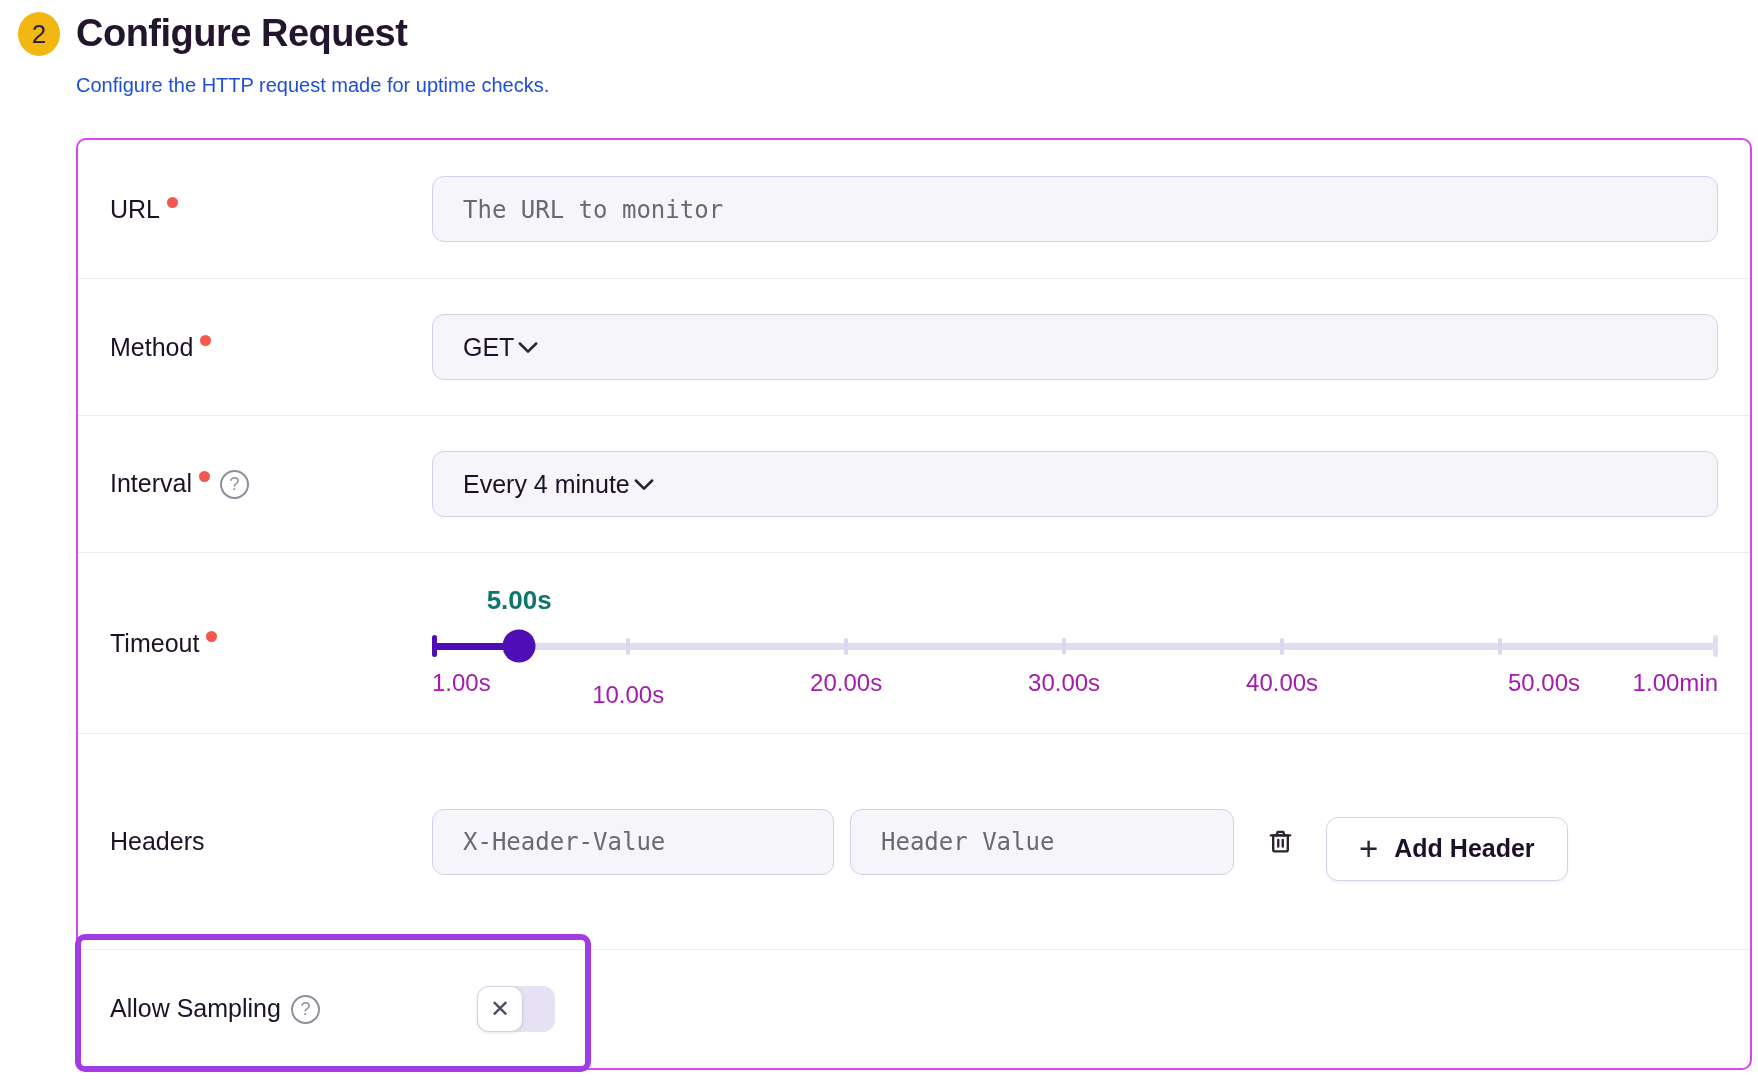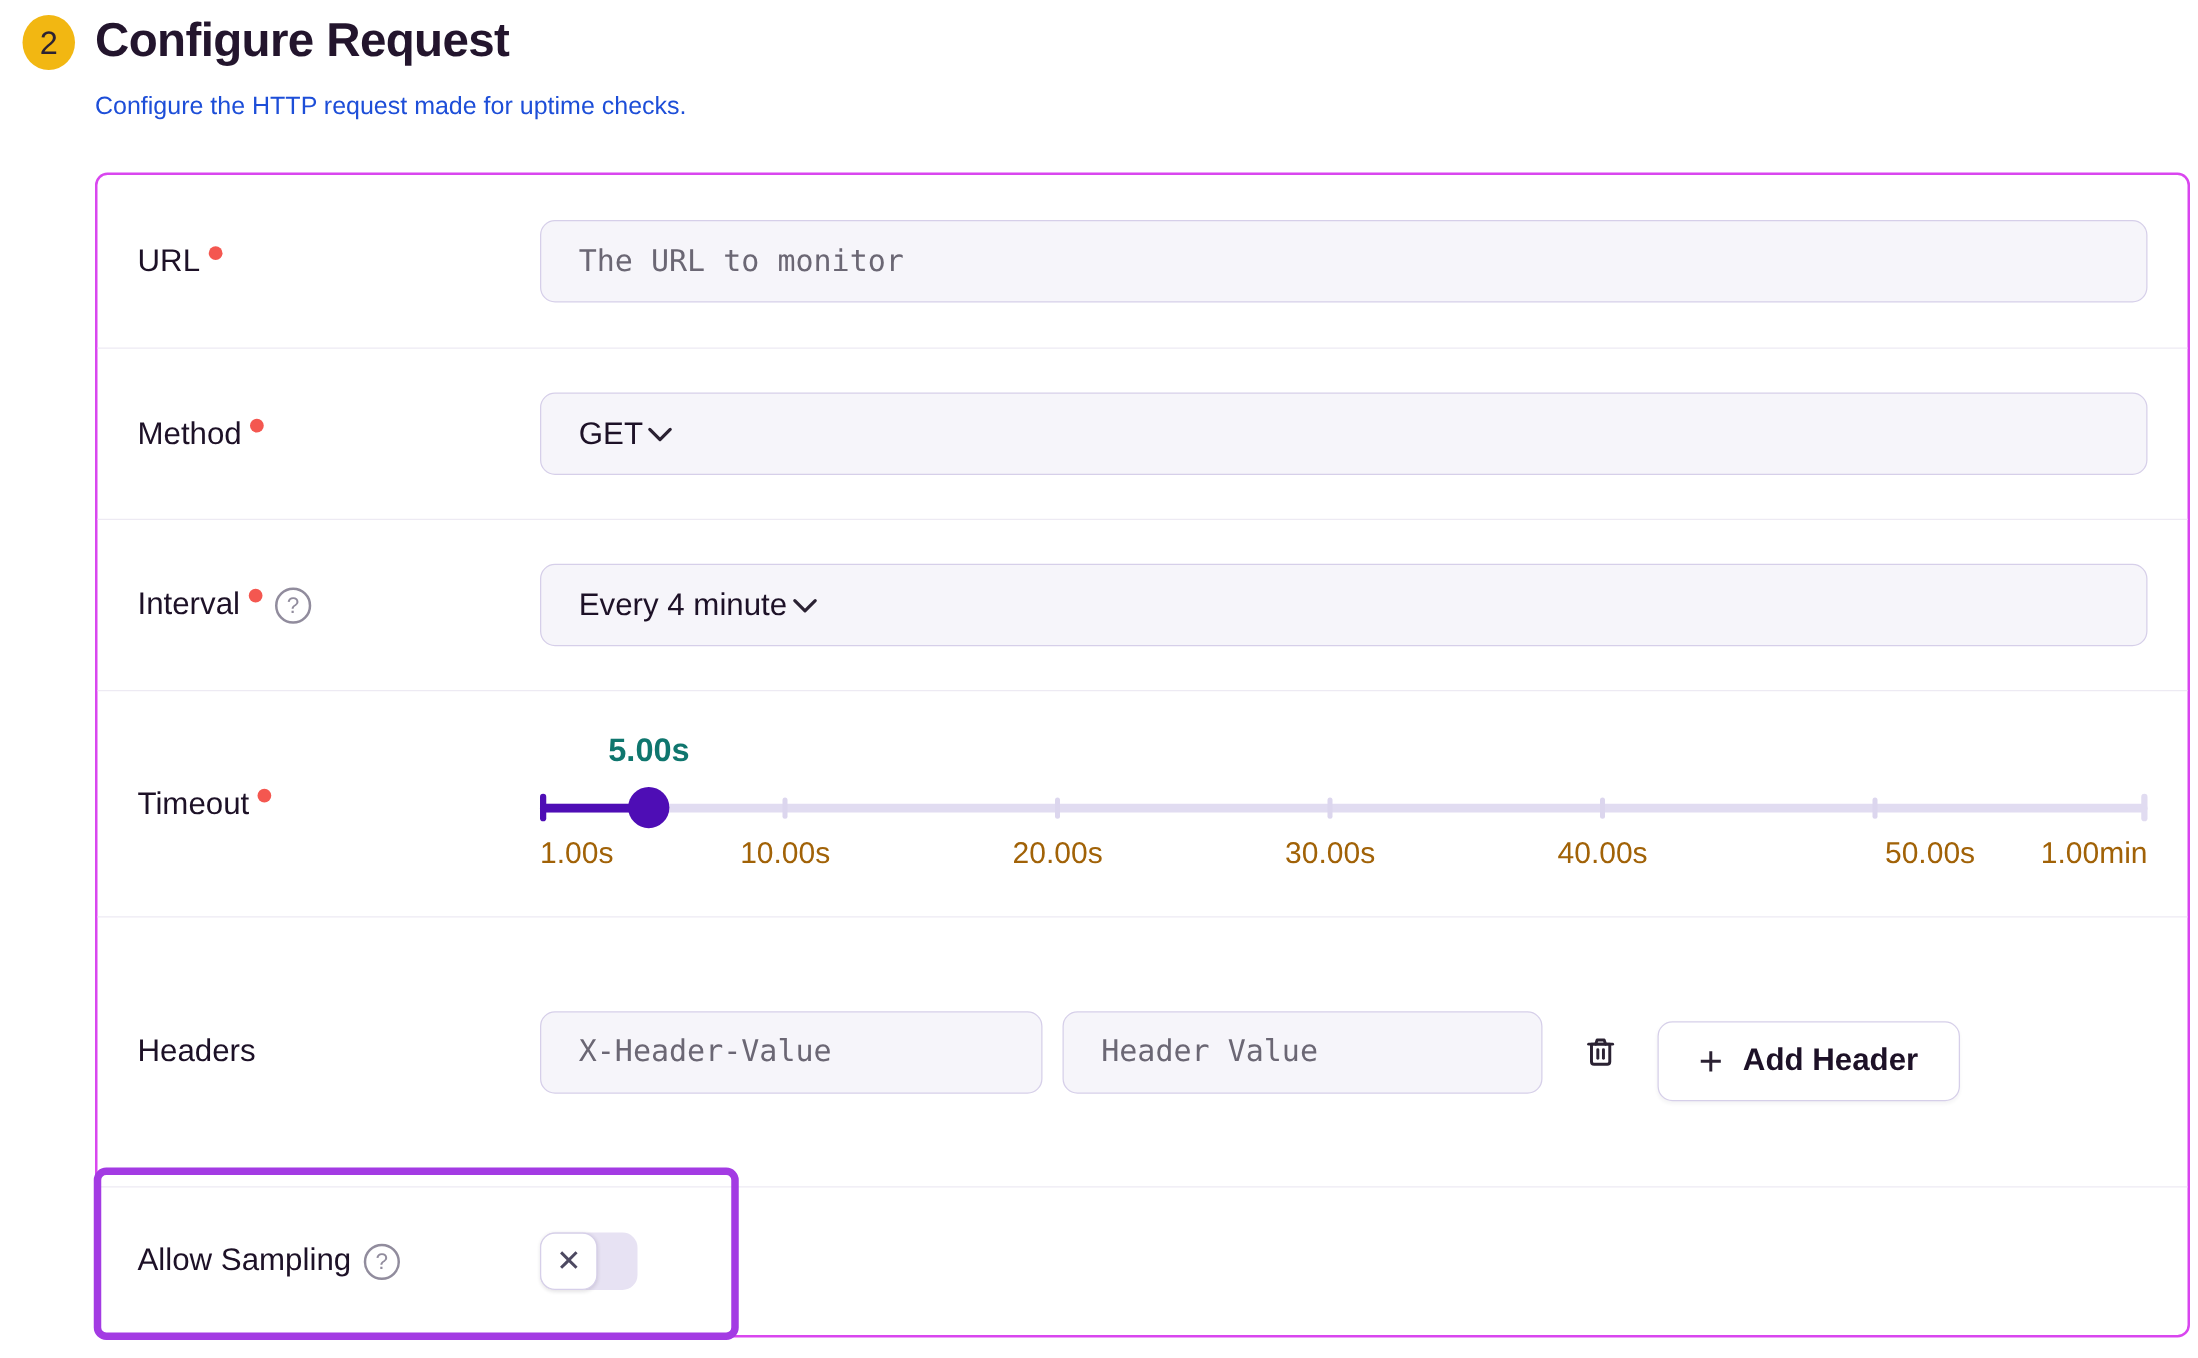--- a/index.html
+++ b/index.html
@@ -40,21 +40,21 @@
     display:flex; align-items:center;
     padding:0 32px;
     position:relative;
   }
   .row + .row { border-top:1px solid #edeaf3; }
   .row-url      { height:138px; }
   .row-method   { height:137px; }
   .row-interval { height:137px; }
   .row-timeout  { height:181px; }
   .row-headers  { height:216px; }
-  .row-sampling { height:119px; }
+  .row-sampling { height:119px;gap:45px; }
 
   .label-col {
     width:322px; flex:none;
     display:flex; align-items:flex-start;
     font-size:25px; color:#1d1127;
   }
   .req-dot {
     width:11px; height:11px; border-radius:50%;
     background:#f45750; margin:2px 0 0 7px; flex:none;
   }
@@ -109,21 +109,21 @@
     position:absolute; left:0; top:60px; height:7px;
     background:#4e0db5; border-radius:4px;
   }
   .slider-thumb {
     position:absolute; top:63px; width:33px; height:33px;
     background:#4e0db5; border-radius:50%;
     transform:translate(-50%,-50%); cursor:pointer;
   }
   .tick-labels { position:absolute; left:0; right:0; top:86px; height:30px; }
   .tick-label {
-    position:absolute; font-size:24px; color:#a16207; white-space:nowrap;
+    position:absolute; font-size:24px; color:#a21caf; white-space:nowrap;
   }
 
   
   .headers-stack { display:flex; flex-direction:row; }
   .headers-line { display:flex; align-items:center; }
   .hdr-name  { width:402px; flex:none; }
   .hdr-value { flex:1; margin-left:16px; }
   .trash-btn {
     width:92px; height:66px; flex:none;
     display:flex; align-items:center; justify-content:center;
@@ -223,21 +223,21 @@
         <div class="rail-cap end"></div>
         <div class="rail-tick" style="left: 15.2542%;"></div>
         <div class="rail-tick" style="left: 32.2034%;"></div>
         <div class="rail-tick" style="left: 49.1525%;"></div>
         <div class="rail-tick" style="left: 66.1017%;"></div>
         <div class="rail-tick" style="left: 83.0508%;"></div>
         <div class="slider-fill" style="width: 6.77966%;"></div>
         <div class="slider-thumb" style="left: 6.77966%;"></div>
         <div class="tick-labels">
           <span class="tick-label" style="left: 0%; transform: translateX(0px);">1.00s</span>
-          <span class="tick-label" style="left: 15.2542%; transform: translateX(-50%);">10.00s</span>
+          <span class="tick-label" style="left: 15.2542%; transform: translateX(-50%); margin-top: 12px;">10.00s</span>
           <span class="tick-label" style="left: 32.2034%; transform: translateX(-50%);">20.00s</span>
           <span class="tick-label" style="left: 49.1525%; transform: translateX(-50%);">30.00s</span>
           <span class="tick-label" style="left: 66.1017%; transform: translateX(-50%);">40.00s</span>
           <span class="tick-label" style="left: 83.0508%; transform: translateX(-50%); margin-left: 44px;">50.00s</span>
           <span class="tick-label" style="left: 100%; transform: translateX(-100%);">1.00min</span>
         </div>
       </div>
     </div>
   </div>
 

